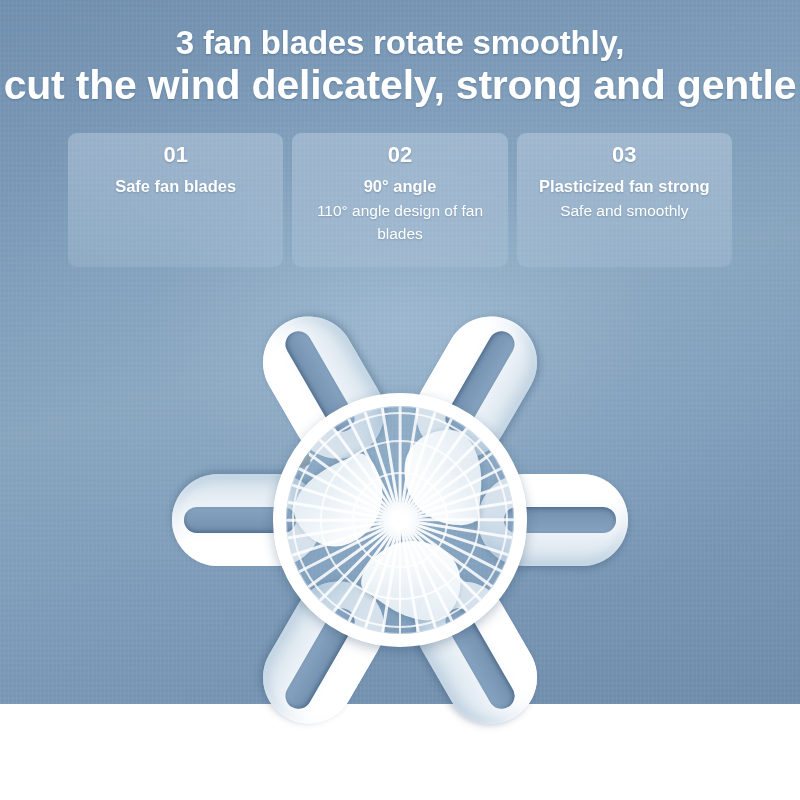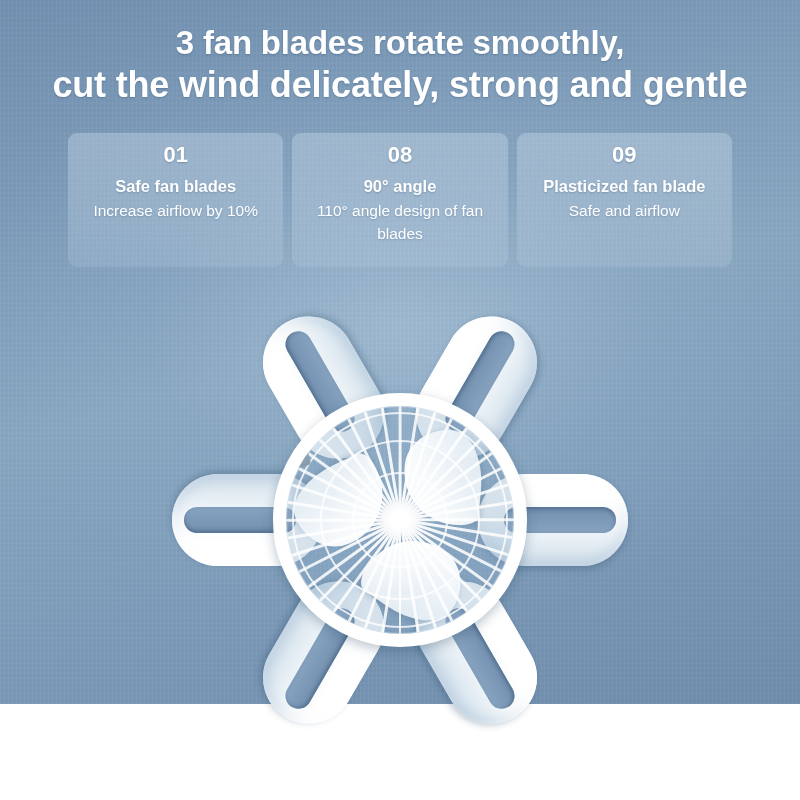--- a/index.html
+++ b/index.html
@@ -36,21 +36,21 @@
     text-align:center;
     color:#ffffff;
     font-size:33px;
     font-weight:bold;
     line-height:42px;
     letter-spacing:-0.2px;
     text-shadow:0 1px 2px rgba(40,70,100,.35);
     z-index:6;
   }
   #headline div { white-space:nowrap; }
-  #headline .l2 { font-size:36px; }
+  #headline .l2 { font-size:41px; }
 
   
   #cards {
     position:absolute; top:133px; left:68px;
     width:664px; height:134px;
     display:flex; gap:9px;
     z-index:6;
   }
   .card {
     flex:1 1 0;
@@ -209,31 +209,30 @@
 
   <div id="headline">
     <div class="l1">3 fan blades rotate smoothly,</div>
     <div class="l2">cut the wind delicately, strong and gentle</div>
   </div>
 
   <div id="cards">
     <div class="card">
       <div class="card-num">01</div>
       <div class="card-title">Safe fan blades</div>
-      <div class="card-desc">Increase airflow by 10%</div>
     </div>
     <div class="card">
-      <div class="card-num">08</div>
+      <div class="card-num">02</div>
       <div class="card-title">90° angle</div>
       <div class="card-desc">110° angle design of fan blades</div>
     </div>
     <div class="card">
-      <div class="card-num">09</div>
-      <div class="card-title">Plasticized fan blade</div>
-      <div class="card-desc">Safe and airflow</div>
+      <div class="card-num">03</div>
+      <div class="card-title">Plasticized fan strong</div>
+      <div class="card-desc">Safe and smoothly</div>
     </div>
   </div>
 
   <div id="fan">
 
     <div class="arm" style="transform:rotate(0deg);">
       <div class="tube"></div>
       <div class="slot"></div>
       <div class="gloss"></div>
     </div>

